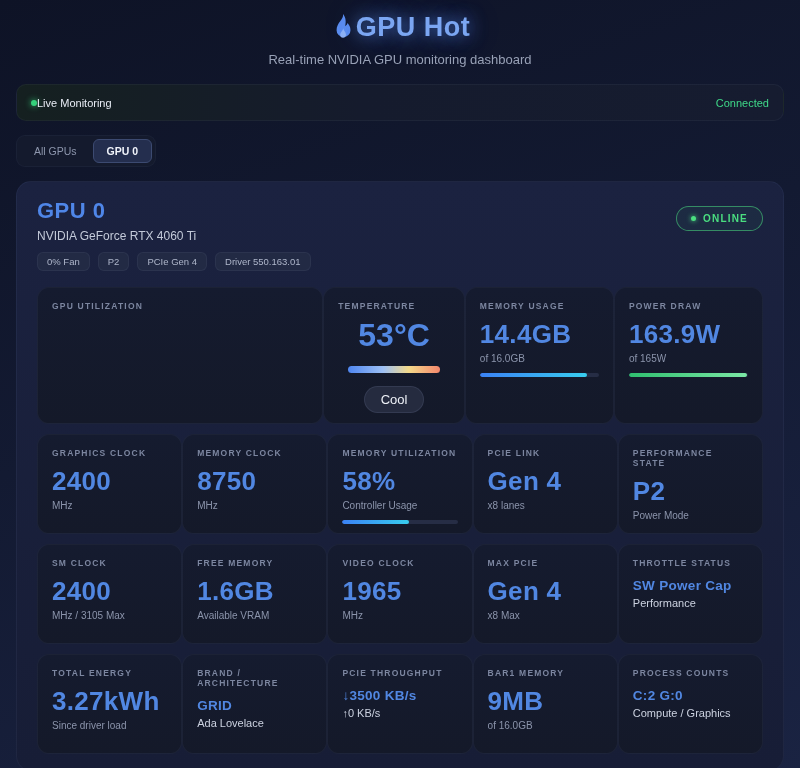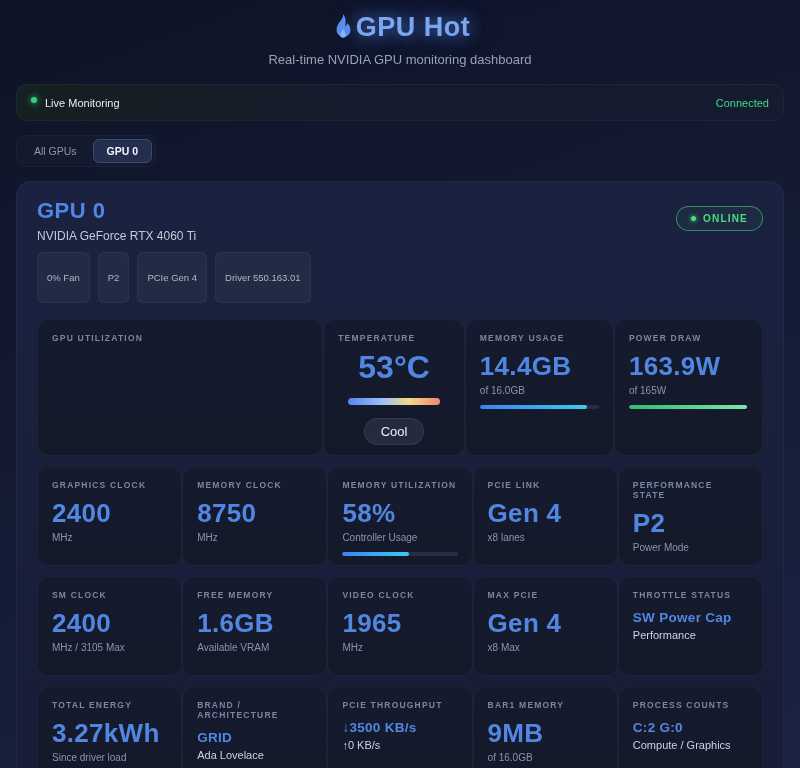--- a/index.html
+++ b/index.html
@@ -19,21 +19,21 @@
   }
   .app-subtitle { margin-top:9px; font-size:13px; color:#98a1b6; }
 
   
   .status-bar {
     margin:17px 16px 0; height:37px; border-radius:10px;
     background:linear-gradient(90deg,#152020 0%,#151b2d 45%,#161c30 100%);
     border:1px solid rgba(140,160,200,.07);
     display:flex; align-items:center; justify-content:space-between; padding:0 14px;
   }
-  .status-left { display:flex; align-items:flex-start; gap:8px; }
+  .status-left { display:flex; align-items:center; }
   .live-dot { width:6px; height:6px; border-radius:50%; background:#34d27b; box-shadow:0 0 6px #34d27b; }
   .status-label { font-size:11px; color:#e8ecf5; }
   .status-conn { font-size:11px; color:#3fd888; }
 
   
   .tabs {
     margin:14px 16px 0; display:inline-flex; gap:2px; padding:3px;
     background:#141a2d; border:1px solid rgba(140,160,200,.06); border-radius:9px;
   }
   .tab { font-size:10.5px; padding:5px 13px; border-radius:6px; color:#8d96ad; cursor:pointer; border:1px solid transparent; }
@@ -42,21 +42,21 @@
   
   .gpu-panel {
     margin:14px 16px 8px; border-radius:15px; padding:16px 20px 16px;
     background:linear-gradient(180deg,#1b2240 0%,#171d36 100%);
     border:1px solid rgba(130,150,210,.08);
   }
   .gpu-head { display:flex; justify-content:space-between; align-items:flex-start; }
   .gpu-title { font-size:22px; font-weight:bold; color:#4f86e8; letter-spacing:.5px; }
   .gpu-name { margin-top:5px; font-size:12px; color:#c3cad9; }
   .badge-row { margin-top:9px; display:flex; gap:8px; }
-  .badge { background:#222a44; border:1px solid rgba(150,165,210,.08); border-radius:6px; padding:19px 9px; font-size:9.5px; color:#aeb6ca; }
+  .badge { background:#222a44; border:1px solid rgba(150,165,210,.08); border-radius:6px; padding:3px 9px; font-size:9.5px; color:#aeb6ca; }
   .online-pill {
     margin-top:8px; display:flex; align-items:center; gap:7px; padding:6px 14px;
     border:1px solid rgba(74,222,128,.55); border-radius:999px; background:rgba(74,222,128,.05);
   }
   .online-dot { width:5px; height:5px; border-radius:50%; background:#4ade80; box-shadow:0 0 5px #4ade80; }
   .online-text { font-size:10px; font-weight:bold; color:#4ade80; letter-spacing:1.2px; }
 
   
   .grid { display:grid; margin-top:10px; }
   .grid-row1 { grid-template-columns:1.92fr .95fr 1fr 1fr; margin-top:16px; }

